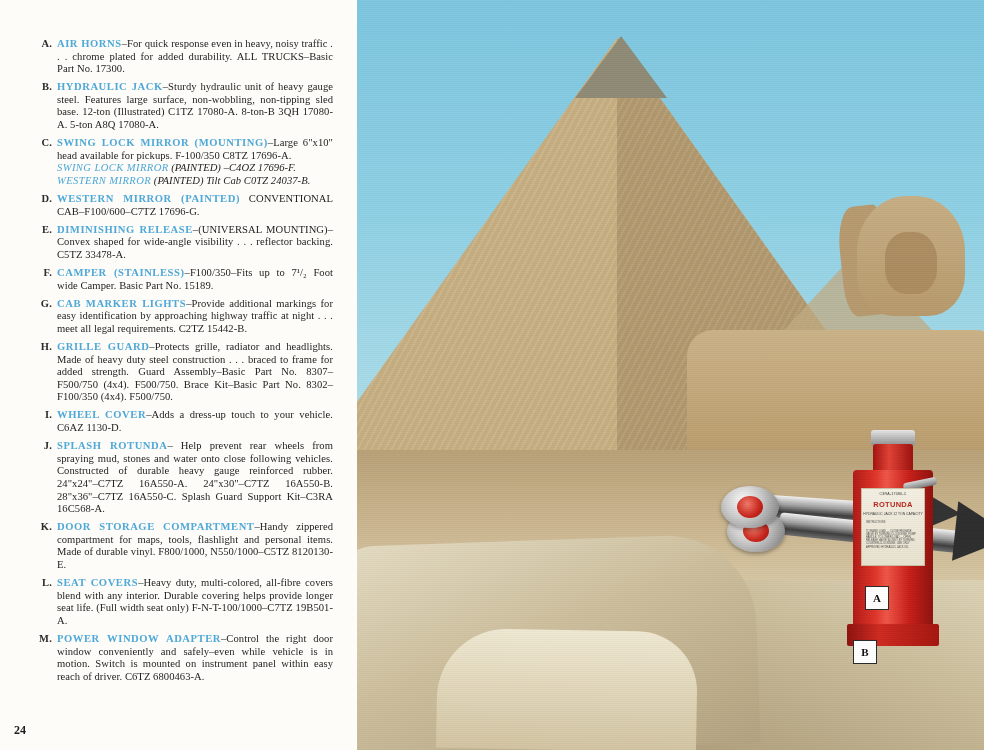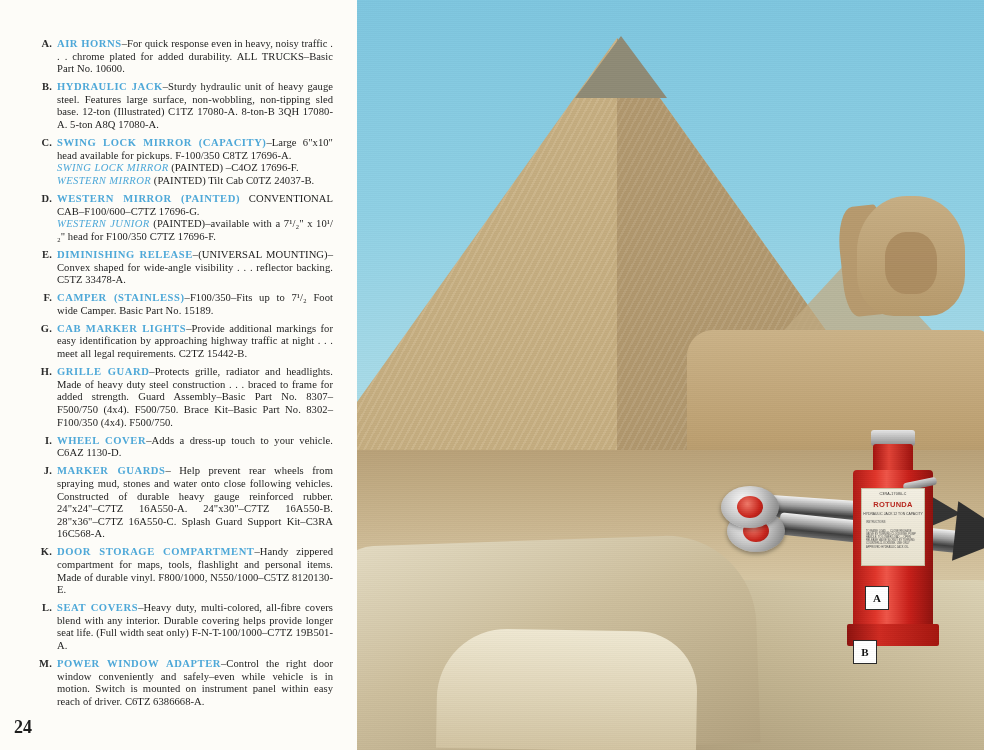--- a/index.html
+++ b/index.html
@@ -57,26 +57,27 @@
     color: #4ea8d8;
     font-weight: bold;
     letter-spacing: 0.55px;
   }
   .sub {
     color: #4ea8d8;
     font-style: italic;
     letter-spacing: 0.4px;
   }
   .ital {
+    font-style: italic;
   }
   .page-num {
     position: absolute;
     left: 14px;
     bottom: 12px;
-    font-size: 18px;
+    font-size: 12px;
     font-weight: bold;
     color: #1d1d1d;
     font-family: "Liberation Serif", serif;
   }
   
   .photo {
     position: relative;
     width: 627px;
     height: 750px;
     overflow: hidden;
@@ -438,42 +439,41 @@
 </style>
 </head>
 <body>
 
 <div class="page">
 
   <div class="text-col">
 
     <div class="entry">
       <div class="letter">A.</div>
-      <div class="body-text"><span class="hdr">AIR HORNS</span><span>–For quick response even in heavy, noisy traffic . . . chrome plated for added durability. ALL TRUCKS–Basic Part No. 10600.</span></div>
+      <div class="body-text"><span class="hdr">AIR HORNS</span><span>–For quick response even in heavy, noisy traffic . . . chrome plated for added durability. ALL TRUCKS–Basic Part No. 17300.</span></div>
     </div>
 
     <div class="entry">
       <div class="letter">B.</div>
       <div class="body-text"><span class="hdr">HYDRAULIC JACK</span><span>–Sturdy hydraulic unit of heavy gauge steel. Features large surface, non-wobbling, non-tipping sled base. 12-ton (Illustrated) C1TZ 17080-A. 8-ton-B 3QH 17080-A. 5-ton A8Q 17080-A.</span></div>
     </div>
 
     <div class="entry">
       <div class="letter">C.</div>
       <div class="body-text">
-        <span class="hdr">SWING LOCK MIRROR (CAPACITY)</span><span>–Large 6"x10" head available for pickups. F-100/350 C8TZ 17696-A.</span>
+        <span class="hdr">SWING LOCK MIRROR (MOUNTING)</span><span>–Large 6"x10" head available for pickups. F-100/350 C8TZ 17696-A.</span>
         <div><span class="sub">SWING LOCK MIRROR</span><span class="ital"> (PAINTED) –C4OZ 17696-F.</span></div>
         <div><span class="sub">WESTERN MIRROR</span><span class="ital"> (PAINTED) Tilt Cab C0TZ 24037-B.</span></div>
       </div>
     </div>
 
     <div class="entry">
       <div class="letter">D.</div>
       <div class="body-text">
         <span class="hdr">WESTERN MIRROR (PAINTED)</span><span> CONVENTIONAL CAB–F100/600–C7TZ 17696-G.</span>
-        <div><span class="sub">WESTERN JUNIOR</span><span class="ital"> (PAINTED)–available with a 7¹/₂" x 10¹/₂" head for F100/350 C7TZ 17696-F.</span></div>
       </div>
     </div>
 
     <div class="entry">
       <div class="letter">E.</div>
       <div class="body-text"><span class="hdr">DIMINISHING RELEASE</span><span>–(UNIVERSAL MOUNTING)–Convex shaped for wide-angle visibility . . . reflector backing. C5TZ 33478-A.</span></div>
     </div>
 
     <div class="entry">
       <div class="letter">F.</div>
@@ -490,36 +490,36 @@
       <div class="body-text"><span class="hdr">GRILLE GUARD</span><span>–Protects grille, radiator and headlights. Made of heavy duty steel construction . . . braced to frame for added strength. Guard Assembly–Basic Part No. 8307–F500/750 (4x4). F500/750. Brace Kit–Basic Part No. 8302–F100/350 (4x4). F500/750.</span></div>
     </div>
 
     <div class="entry">
       <div class="letter">I.</div>
       <div class="body-text"><span class="hdr">WHEEL COVER</span><span>–Adds a dress-up touch to your vehicle. C6AZ 1130-D.</span></div>
     </div>
 
     <div class="entry">
       <div class="letter">J.</div>
-      <div class="body-text"><span class="hdr">MARKER GUARDS</span><span>– Help prevent rear wheels from spraying mud, stones and water onto close following vehicles. Constructed of durable heavy gauge reinforced rubber. 24"x24"–C7TZ 16A550-A. 24"x30"–C7TZ 16A550-B. 28"x36"–C7TZ 16A550-C. Splash Guard Support Kit–C3RA 16C568-A.</span></div>
+      <div class="body-text"><span class="hdr">SPLASH ROTUNDA</span><span>– Help prevent rear wheels from spraying mud, stones and water onto close following vehicles. Constructed of durable heavy gauge reinforced rubber. 24"x24"–C7TZ 16A550-A. 24"x30"–C7TZ 16A550-B. 28"x36"–C7TZ 16A550-C. Splash Guard Support Kit–C3RA 16C568-A.</span></div>
     </div>
 
     <div class="entry">
       <div class="letter">K.</div>
       <div class="body-text"><span class="hdr">DOOR STORAGE COMPARTMENT</span><span>–Handy zippered compartment for maps, tools, flashlight and personal items. Made of durable vinyl. F800/1000, N550/1000–C5TZ 8120130-E.</span></div>
     </div>
 
     <div class="entry">
       <div class="letter">L.</div>
       <div class="body-text"><span class="hdr">SEAT COVERS</span><span>–Heavy duty, multi-colored, all-fibre covers blend with any interior. Durable covering helps provide longer seat life. (Full width seat only) F-N-T-100/1000–C7TZ 19B501-A.</span></div>
     </div>
 
     <div class="entry">
       <div class="letter">M.</div>
-      <div class="body-text"><span class="hdr">POWER WINDOW ADAPTER</span><span>–Control the right door window conveniently and safely–even while vehicle is in motion. Switch is mounted on instrument panel within easy reach of driver. C6TZ 6386668-A.</span></div>
+      <div class="body-text"><span class="hdr">POWER WINDOW ADAPTER</span><span>–Control the right door window conveniently and safely–even while vehicle is in motion. Switch is mounted on instrument panel within easy reach of driver. C6TZ 6800463-A.</span></div>
     </div>
 
     <div class="page-num">24</div>
   </div>
 
   <div class="photo">
     <div class="sky"></div>
     <div class="pyramid"></div>
     <div class="pyramid-shade"></div>
     <div class="pyramid-tex"></div>

